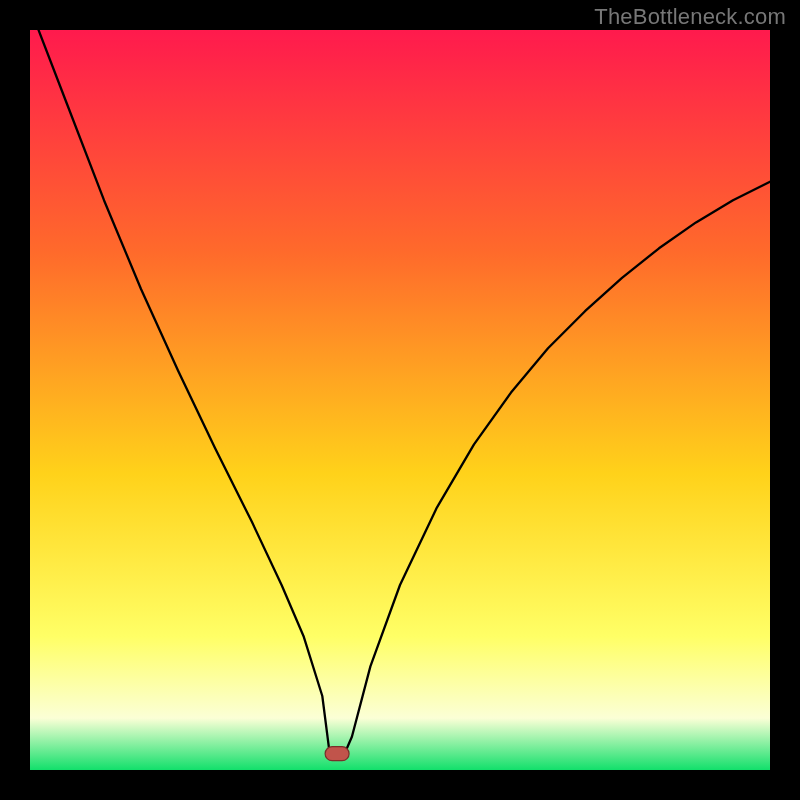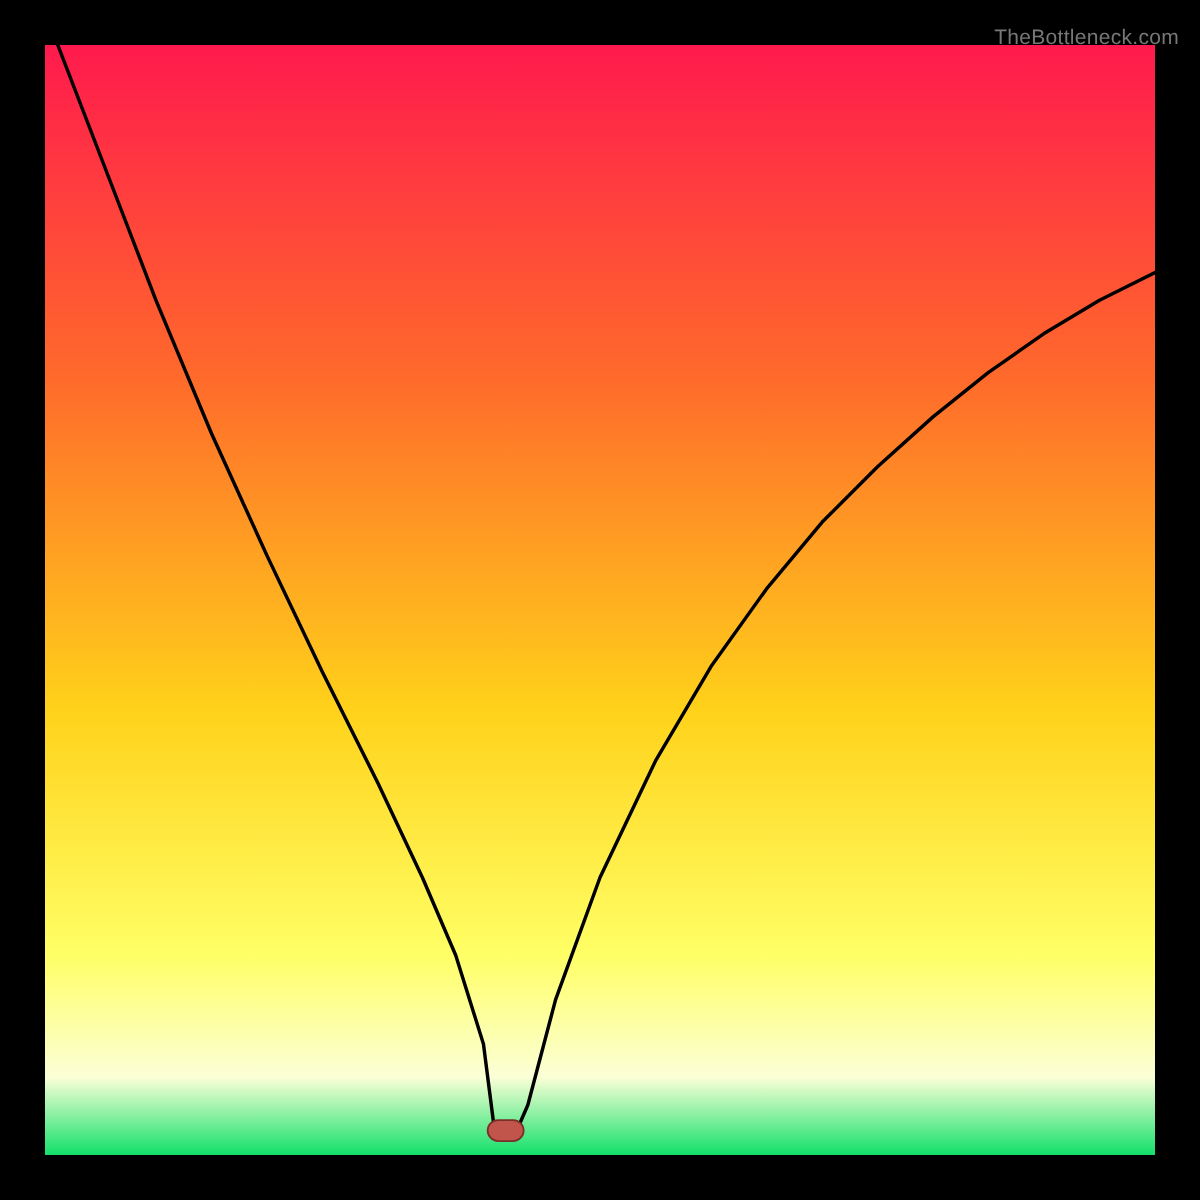--- a/index.html
+++ b/index.html
@@ -20,24 +20,24 @@
   .plot {
     position: absolute;
     left: 30px;
     top: 30px;
     width: 740px;
     height: 740px;
     overflow: hidden;
   }
   .watermark {
     position: absolute;
-    top: 16px;
+    top: 4px;
     right: 14px;
     color: #777;
-    font-size: 14px;
+    font-size: 22px;
     font-weight: 500;
     letter-spacing: 0.2px;
     font-family: Arial, sans-serif;
   }
   svg {
     display: block;
   }
 </style>
 </head>
 <body>

